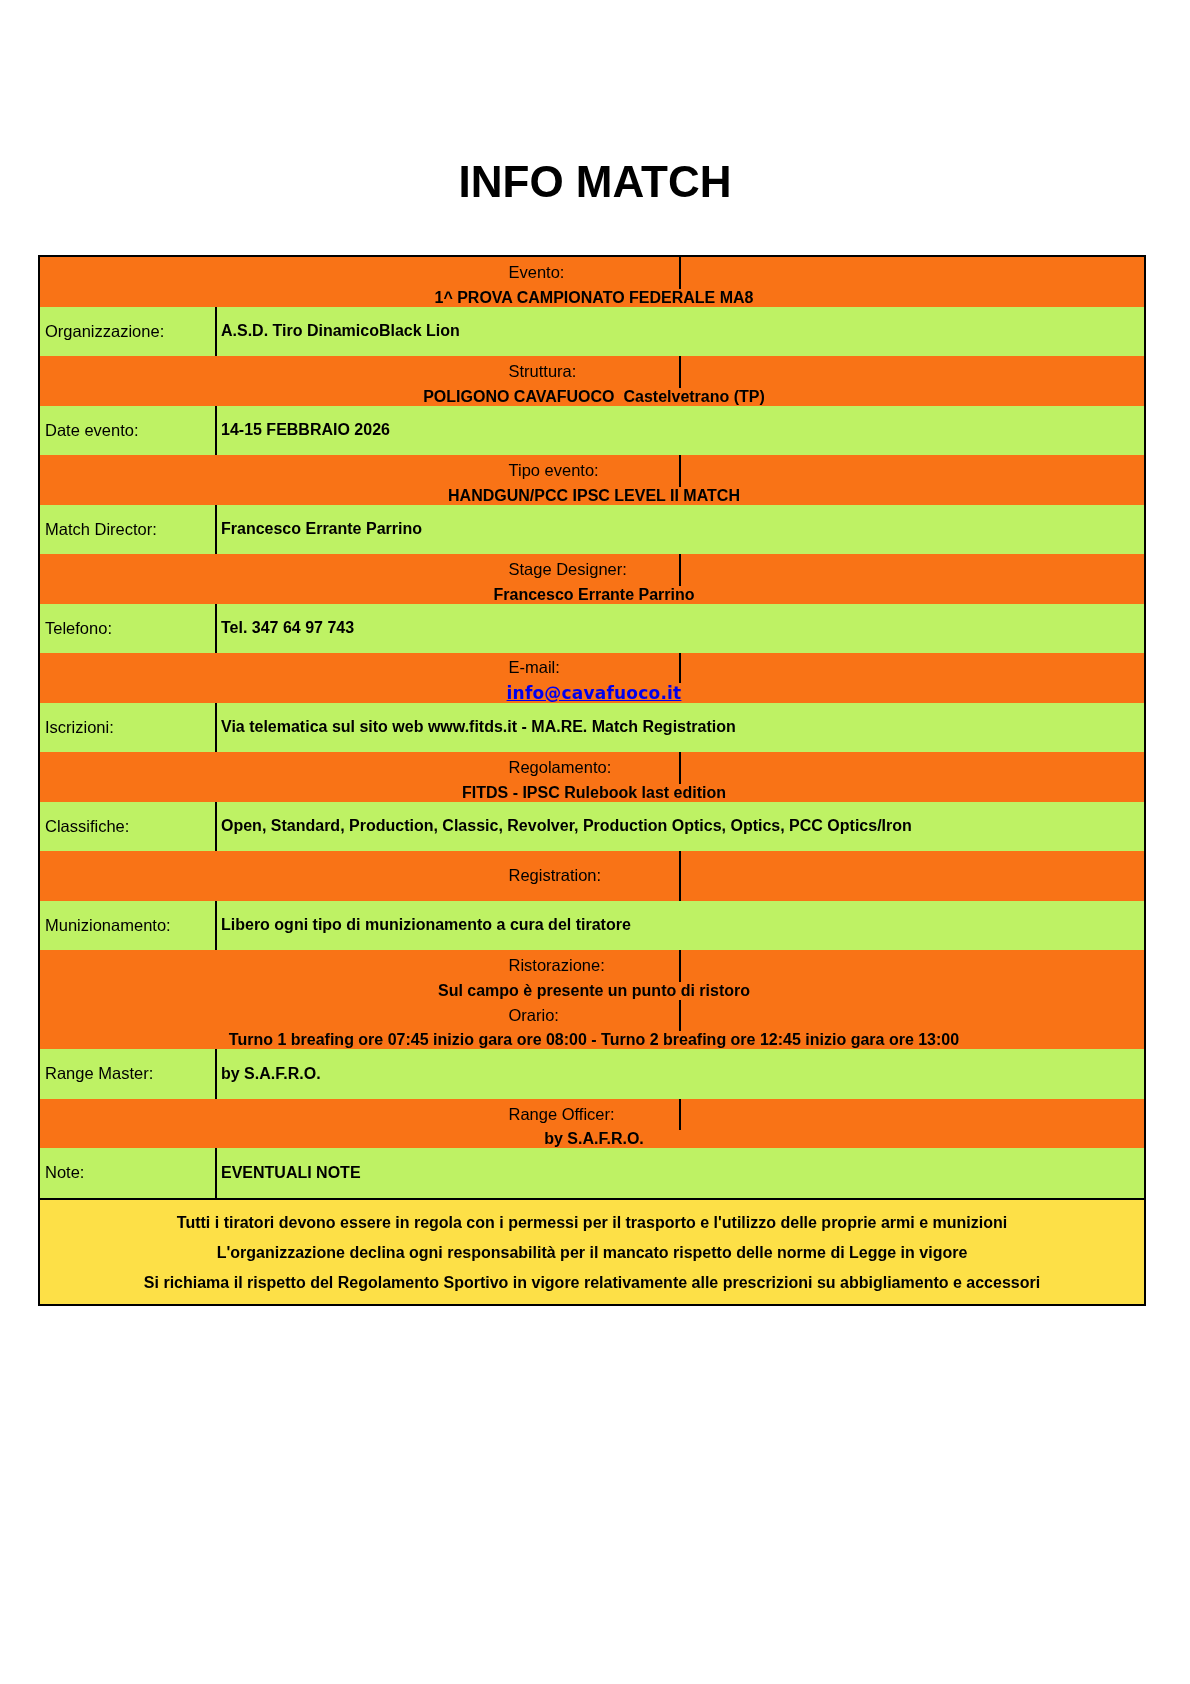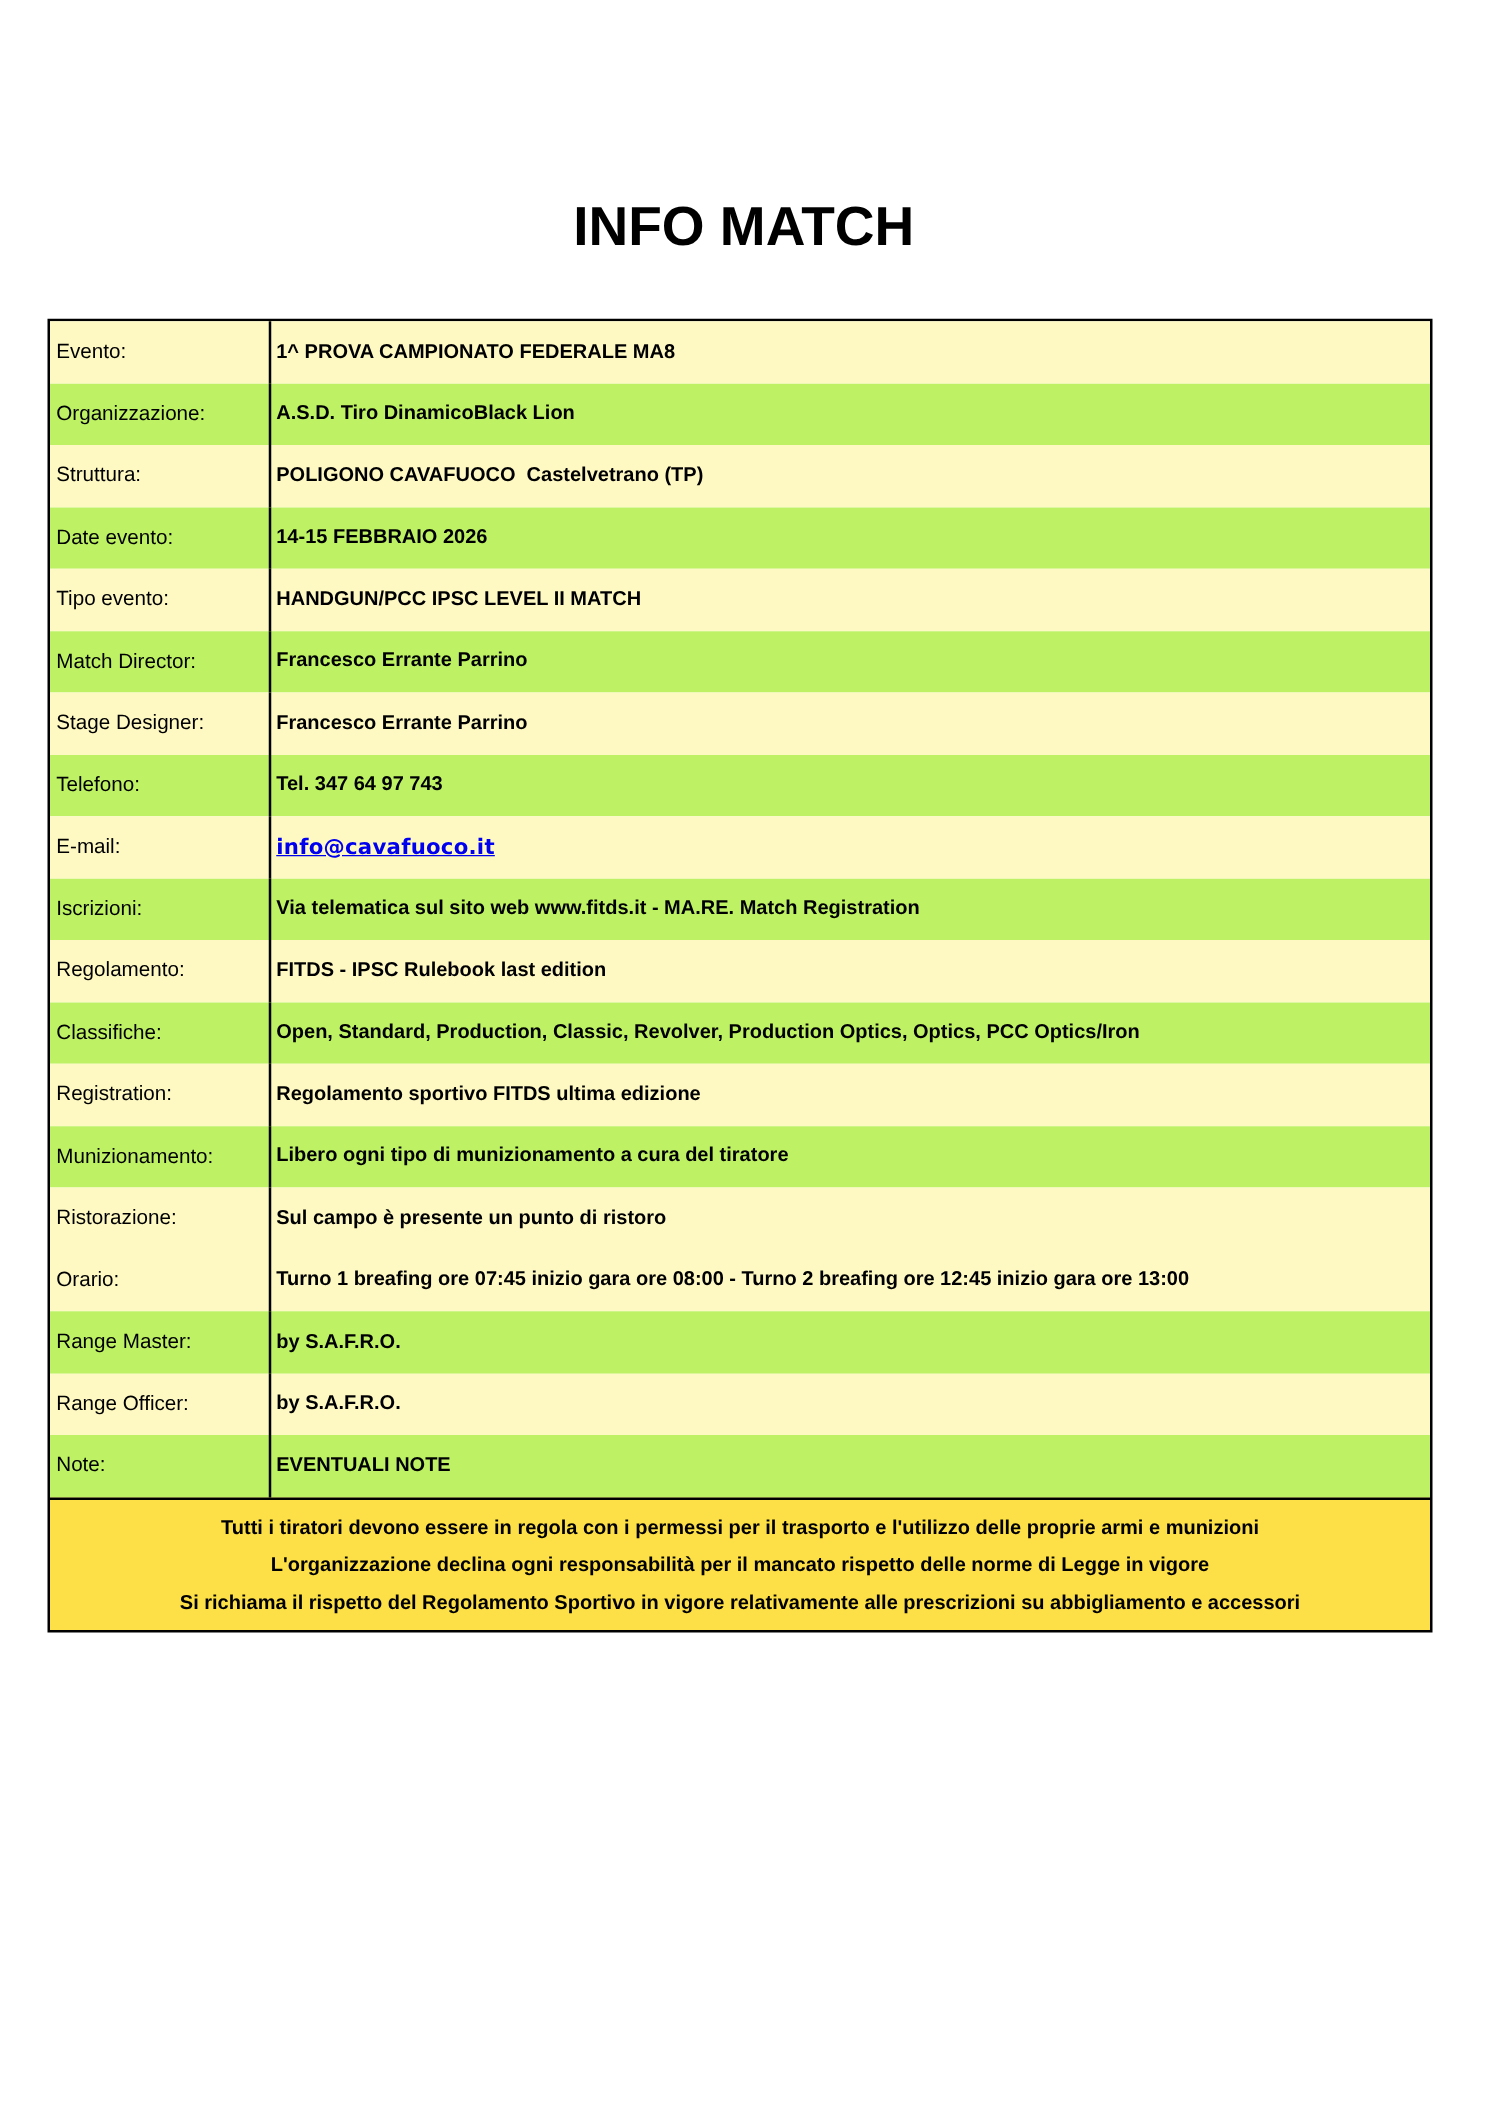--- a/index.html
+++ b/index.html
@@ -36,21 +36,22 @@
     }
     .row {
       display: flex;
       height: 49.5px;
       align-items: center;
     }
     .row.shaded {
       background: #bef264;
     }
     .row.plain {
-      background: #fef9c3;
+      background: #f97316;
+      flex-direction: column;
     }
     .label {
       width: 177px;
       height: 100%;
       box-sizing: border-box;
       padding-left: 5px;
       display: flex;
       align-items: center;
       font-size: 16.5px;
       border-right: 2px solid #000;
@@ -138,21 +139,20 @@
   <div class="row plain">
     <div class="label">Regolamento:</div>
     <div class="value">FITDS - IPSC Rulebook last edition</div>
   </div>
   <div class="row shaded">
     <div class="label">Classifiche:</div>
     <div class="value">Open, Standard, Production, Classic, Revolver, Production Optics, Optics, PCC Optics/Iron</div>
   </div>
   <div class="row plain">
     <div class="label">Registration:</div>
-    <div class="value">Regolamento sportivo FITDS ultima edizione</div>
   </div>
   <div class="row shaded">
     <div class="label">Munizionamento:</div>
     <div class="value">Libero ogni tipo di munizionamento a cura del tiratore</div>
   </div>
   <div class="row plain">
     <div class="label">Ristorazione:</div>
     <div class="value">Sul campo è presente un punto di ristoro</div>
   </div>
   <div class="row plain">

